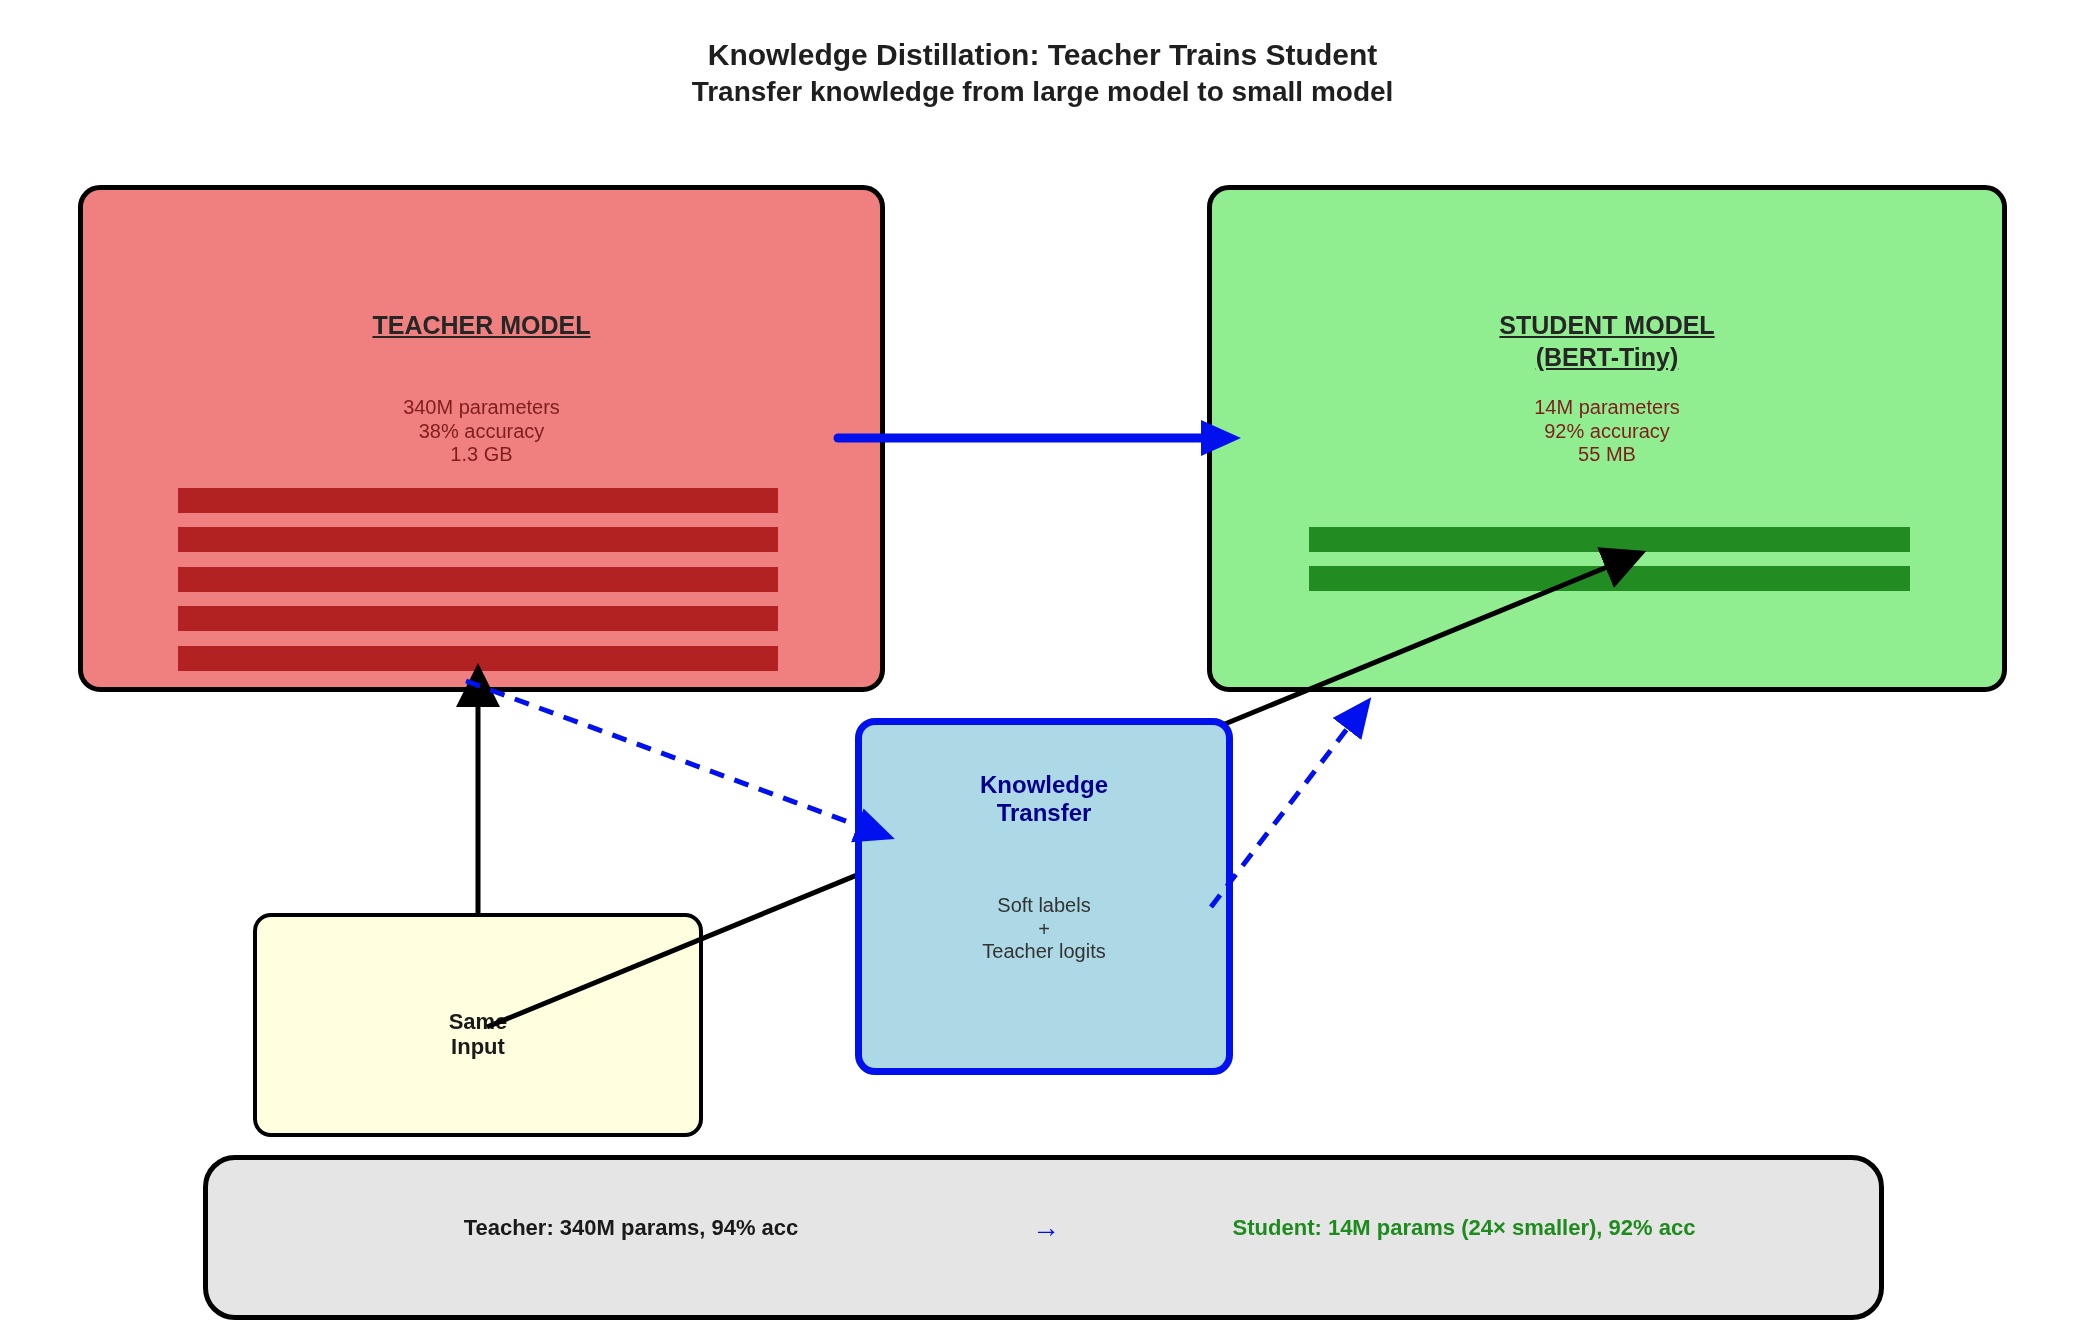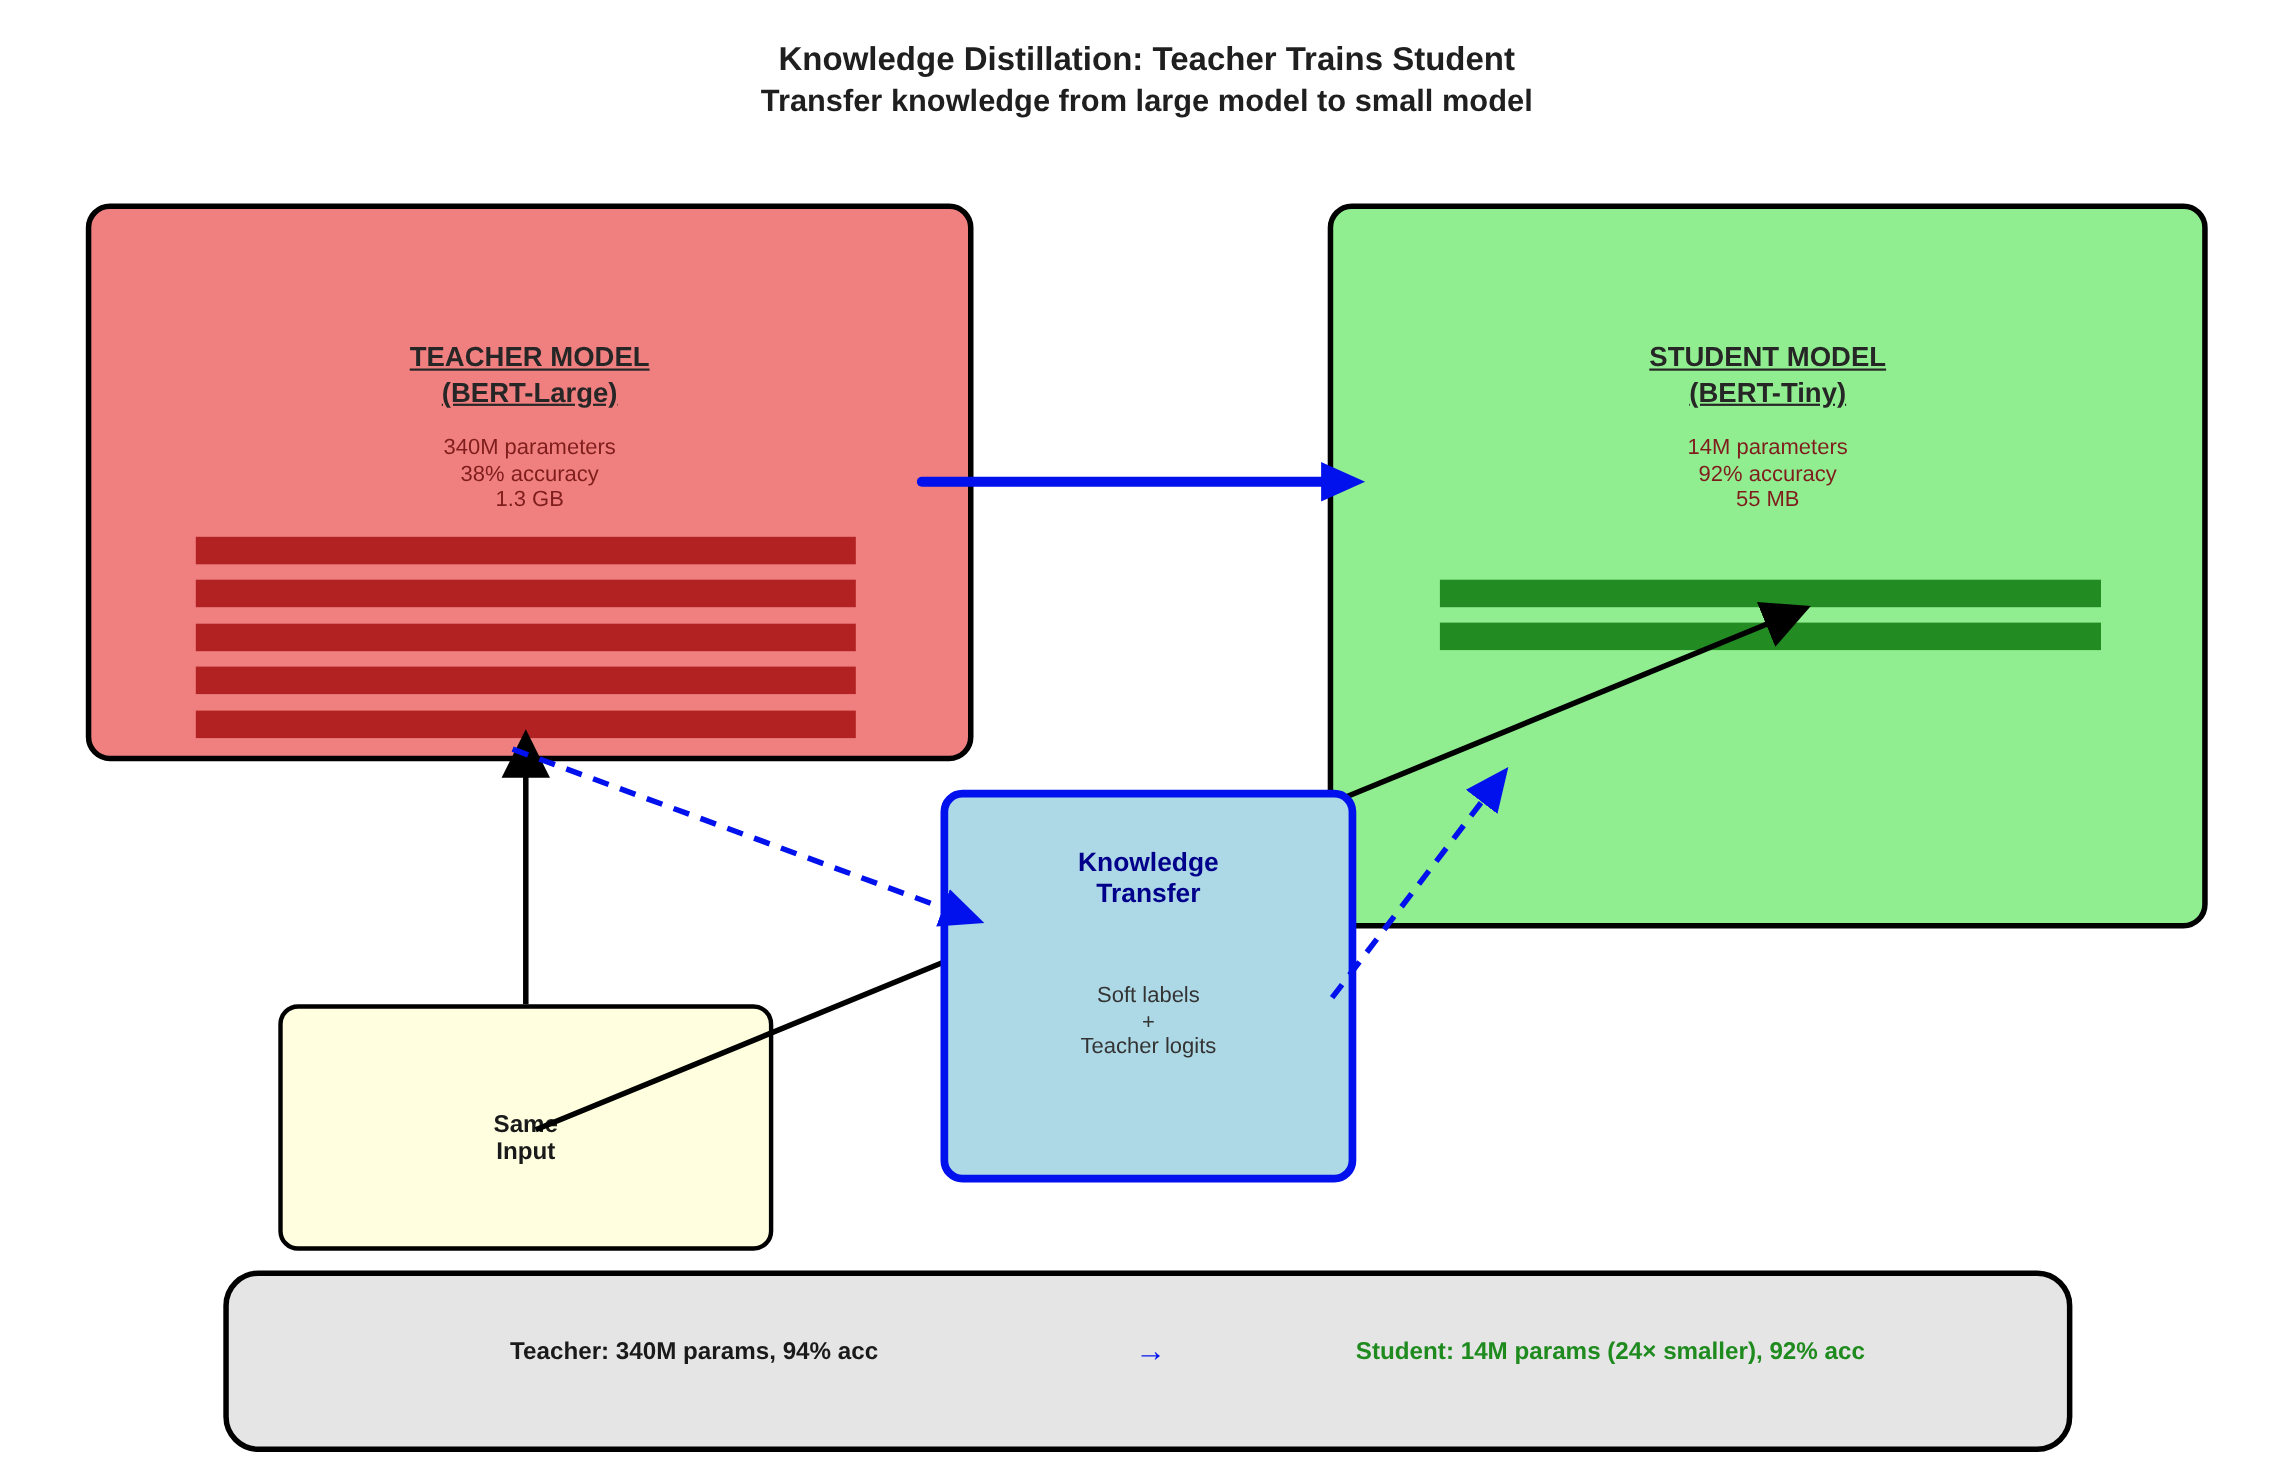--- a/index.html
+++ b/index.html
@@ -9,21 +9,21 @@
   }
   .abs{position:absolute;}
   .ctr{text-align:center;}
   
   .title-block{left:0;right:0;top:36px;color:#1f1f1f;font-weight:bold;}
   .title-line1{font-size:30px;line-height:37px;}
   .title-line2{font-size:28px;line-height:37px;}
   
   .box{position:absolute;box-sizing:border-box;border-radius:22px;}
   .teacher-box{left:78px;top:185px;width:807px;height:507px;background:#F08080;border:5px solid #000;}
-  .student-box{left:1207px;top:185px;width:800px;height:659px;background:#90EE90;border:5px solid #000;}
+  .student-box{left:1207px;top:185px;width:800px;height:507px;background:#90EE90;border:5px solid #000;}
   .kt-box{left:855px;top:718px;width:378px;height:357px;background:#ADD8E6;border:7px solid #0011EE;border-radius:20px;z-index:3;}
   .input-box{left:253px;top:913px;width:450px;height:224px;background:#FFFFE0;border:4px solid #000;border-radius:18px;}
   .summary-box{left:203px;top:1155px;width:1681px;height:165px;background:#e5e5e5;border:5px solid #000;border-radius:32px;}
   
   .box-heading{left:0;right:0;font-weight:bold;color:#262626;font-size:25px;line-height:34px;text-align:center;text-decoration:underline;}
   .box-stat{left:0;right:0;color:#7f1d1d;font-size:20px;line-height:26px;text-align:center;}
   .t-h1{top:118px;} .t-h2{top:150px;}
   .t-s0{top:204px;} .t-s1{top:228px;} .t-s2{top:251px;}
   
   .bar{position:absolute;height:25px;}
@@ -53,21 +53,20 @@
 
 <div class="canvas">
 
   <div class="abs ctr title-block">
     <div class="title-line1">Knowledge Distillation: Teacher Trains Student</div>
     <div class="title-line2">Transfer knowledge from large model to small model</div>
   </div>
 
   <div class="box teacher-box">
     <div class="abs box-heading t-h1">TEACHER MODEL</div>
-    <div class="abs box-heading t-h2">(BERT-Large)</div>
     <div class="abs box-stat t-s0">340M parameters</div>
     <div class="abs box-stat t-s1">38% accuracy</div>
     <div class="abs box-stat t-s2">1.3 GB</div>
     <div class="bar teacher-bar tb0"></div>
     <div class="bar teacher-bar tb1"></div>
     <div class="bar teacher-bar tb2"></div>
     <div class="bar teacher-bar tb3"></div>
     <div class="bar teacher-bar tb4"></div>
   </div>
 

